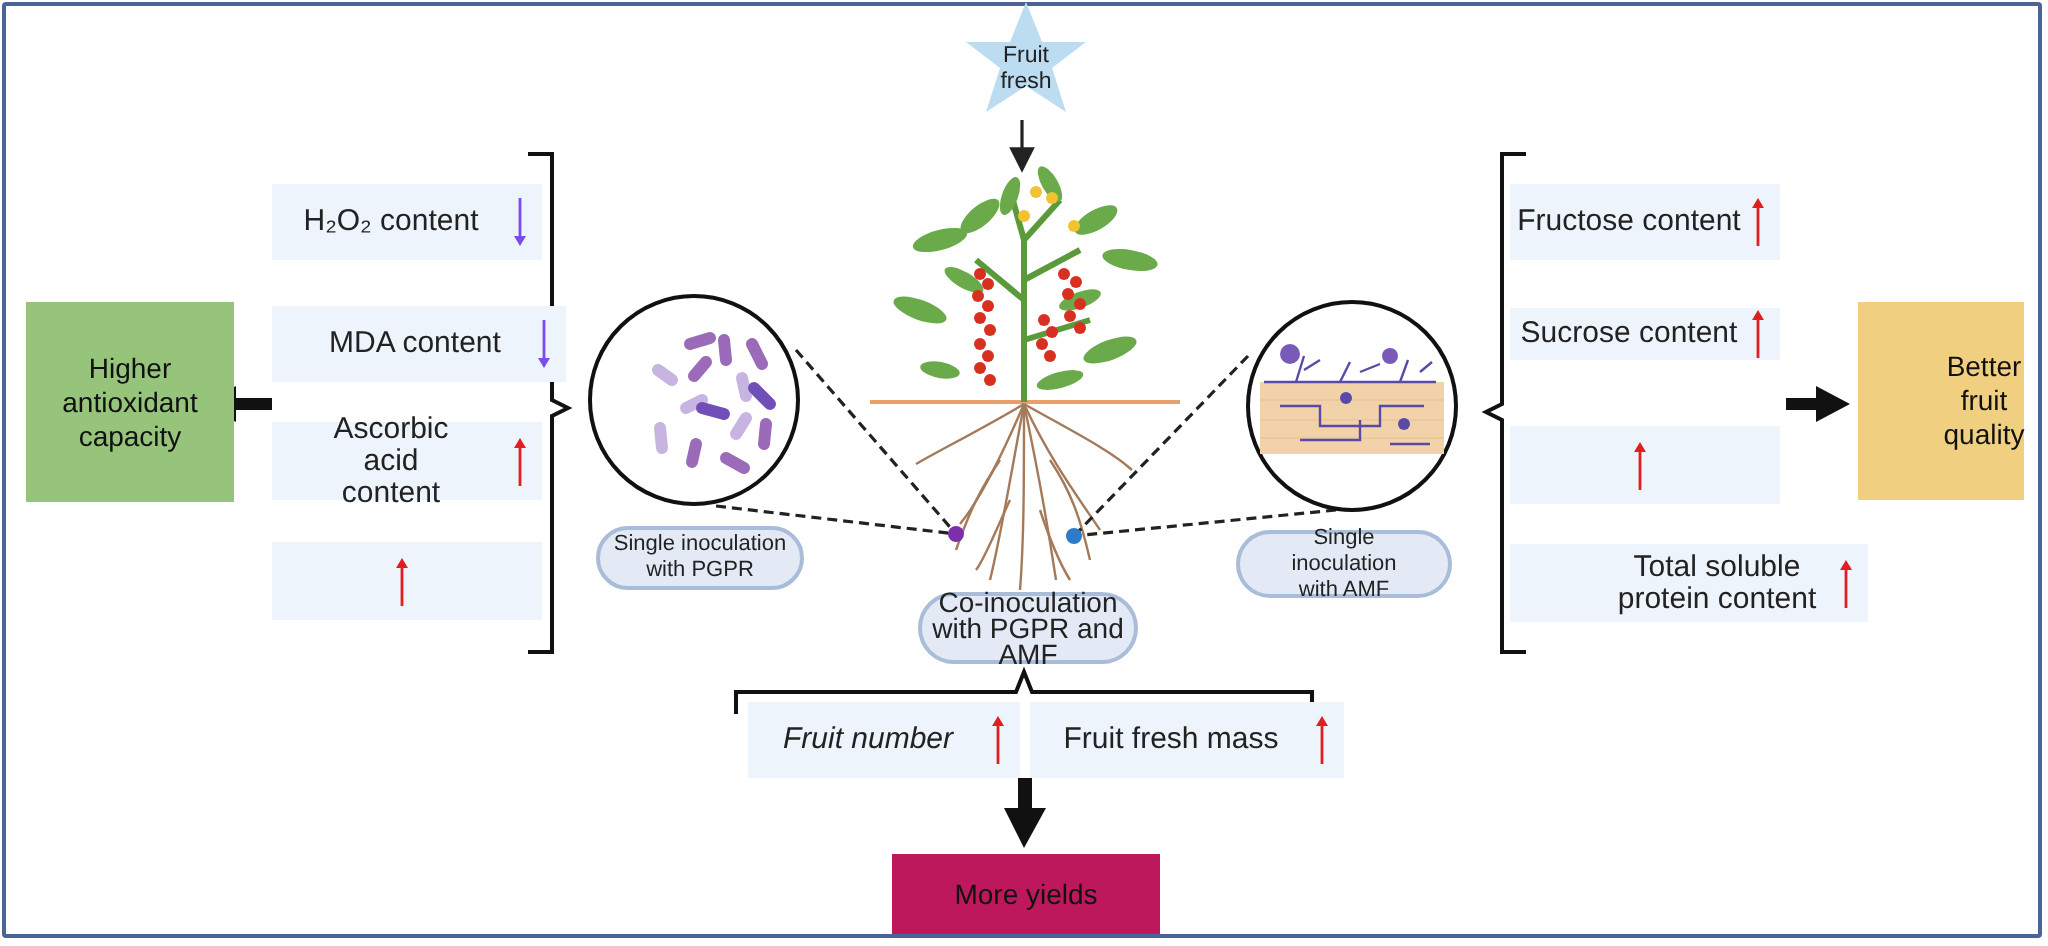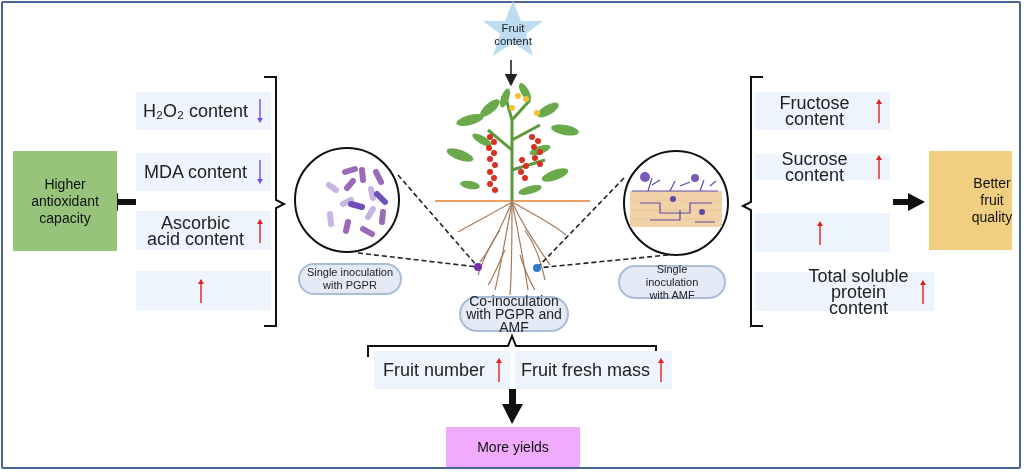--- a/index.html
+++ b/index.html
@@ -1,18 +1,18 @@
 <!DOCTYPE html>
 <html><head>
 <meta charset="utf-8">
 <style>
   html, body { margin: 0; padding: 0; background: #ffffff; }
   body { width: 1024px; height: 473px; position: relative; overflow: hidden; font-family: "Liberation Sans", sans-serif; color: #222; }
   .frame { position: absolute; left: 1px; top: 1px; width: 1020px; height: 468px; border: 2px solid #4a6595; border-radius: 2px; box-sizing: border-box; }
-  .box { position: absolute; display: flex; align-items: center; justify-content: center; text-align: center; font-size: 18px; line-height: 16px; }
+  .box { position: absolute; display: flex; align-items: center; justify-content: center; text-align: center; font-size: 15px; line-height: 16px; }
   .param { background: #eef4fc; }
   .param .lbl { flex: 1; text-align: center; }
   .param .arrow { width: 10px; height: 26px; margin-right: 6px; flex: none; }
   .outcome { font-size: 14px; line-height: 17px; color: #111; }
   .pill { position: absolute; display: flex; align-items: center; justify-content: center; text-align: center; background: #e3eaf6; border: 2px solid #a9bcd8; border-radius: 18px; font-size: 11px; line-height: 13px; color: #222; box-sizing: border-box; }
   svg.overlay { position: absolute; left: 0; top: 0; }
   .txt { position: absolute; text-align: center; }
 </style>
 </head>
 <body>
@@ -156,39 +156,39 @@
       <polygon points="925,202 908,193 908,211" fill="#111"></polygon>
     </g>
   <g>
       <rect x="509" y="389" width="7" height="16" fill="#111"></rect>
       <polygon points="512,424 502,404 523,404" fill="#111"></polygon>
     </g>
 </svg>
 
 <div class="txt" style="left:483px; top:22px; width:60px; font-size:11.5px; line-height:13px;">
   <div>Fruit</div>
-  <div>content</div>
+  <div>fresh</div>
 </div>
 
 <div class="box param" style="left:136px; top:92px; width:135px; height:38px;">
   <span class="lbl">H₂O₂ content</span>
   <svg class="arrow" viewBox="0 0 10 26">
       <line x1="5" y1="1" x2="5" y2="21" stroke="#7a4cf0" stroke-width="1.4"></line>
       <polygon points="2,20 8,20 5,25" fill="#7a4cf0"></polygon>
     </svg>
 </div>
-<div class="box param" style="left:136px; top:153px; width:135px; height:38px;">
+<div class="box param" style="left:136px; top:153px; width:135px; height:38px;padding-left:12px;">
   <span class="lbl">MDA content</span>
   <svg class="arrow" viewBox="0 0 10 26">
       <line x1="5" y1="1" x2="5" y2="21" stroke="#7a4cf0" stroke-width="1.4"></line>
       <polygon points="2,20 8,20 5,25" fill="#7a4cf0"></polygon>
     </svg>
 </div>
 <div class="box param" style="left:136px; top:211px; width:135px; height:39px;">
-  <span class="lbl" style="padding:0 6px;">Ascorbic acid content</span>
+  <span class="lbl" style="padding:0 22px;">Ascorbic acid content</span>
   <svg class="arrow" viewBox="0 0 10 26">
       <line x1="5" y1="5" x2="5" y2="25" stroke="#e02020" stroke-width="1.4"></line>
       <polygon points="2,6 8,6 5,1" fill="#e02020"></polygon>
     </svg>
 </div>
 <div class="box param" style="left:136px; top:271px; width:135px; height:39px;">
   <svg class="arrow" viewBox="0 0 10 26">
       <line x1="5" y1="5" x2="5" y2="25" stroke="#e02020" stroke-width="1.4"></line>
       <polygon points="2,6 8,6 5,1" fill="#e02020"></polygon>
     </svg>
@@ -233,30 +233,30 @@
 <div class="pill" style="left:298px; top:263px; width:104px; height:32px;">
   <span style="padding:0 6px;">Single inoculation with  PGPR</span>
 </div>
 <div class="pill" style="left:618px; top:265px; width:108px; height:34px;">
   <span style="padding:0 22px;">Single inoculation with AMF</span>
 </div>
 <div class="pill" style="left:459px; top:296px; width:110px; height:36px; font-size:14px;">
   <span style="padding:0 4px;">Co-inoculation with PGPR and AMF</span>
 </div>
 
-<div class="box param" style="left:374px; top:351px; width:136px; height:38px;">
+<div class="box param" style="left:374px; top:351px; width:136px; height:38px;font-style:italic;">
   <span class="lbl">Fruit number</span>
   <svg class="arrow" viewBox="0 0 10 26">
       <line x1="5" y1="5" x2="5" y2="25" stroke="#e02020" stroke-width="1.4"></line>
       <polygon points="2,6 8,6 5,1" fill="#e02020"></polygon>
     </svg>
 </div>
 <div class="box param" style="left:515px; top:351px; width:157px; height:38px;">
   <span class="lbl">Fruit fresh mass</span>
   <svg class="arrow" viewBox="0 0 10 26">
       <line x1="5" y1="5" x2="5" y2="25" stroke="#e02020" stroke-width="1.4"></line>
       <polygon points="2,6 8,6 5,1" fill="#e02020"></polygon>
     </svg>
 </div>
 
-<div class="box outcome" style="left:446px; top:427px; width:134px; height:40px; background:#f0abfc;">
+<div class="box outcome" style="left:446px; top:427px; width:134px; height:40px; background:#be185d;">
   <span>More yields</span>
 </div>
 
 </body></html>

